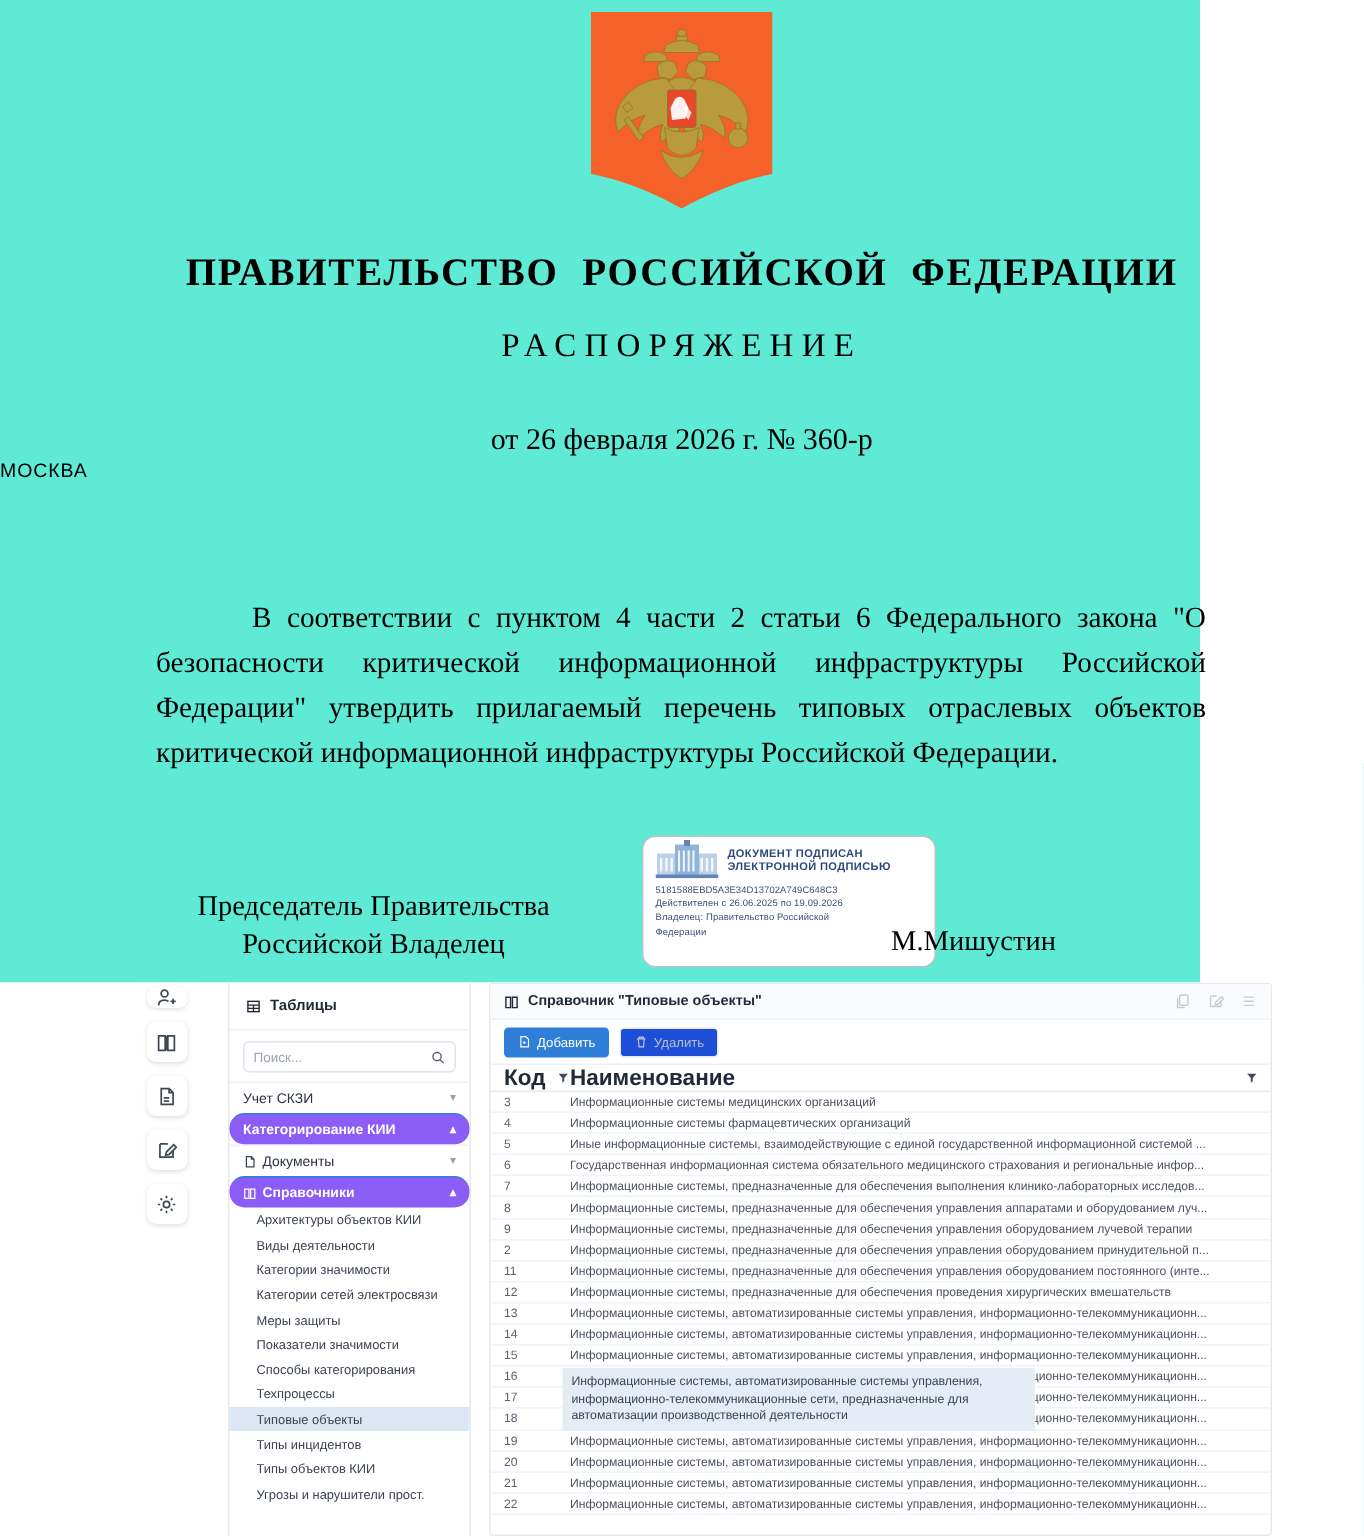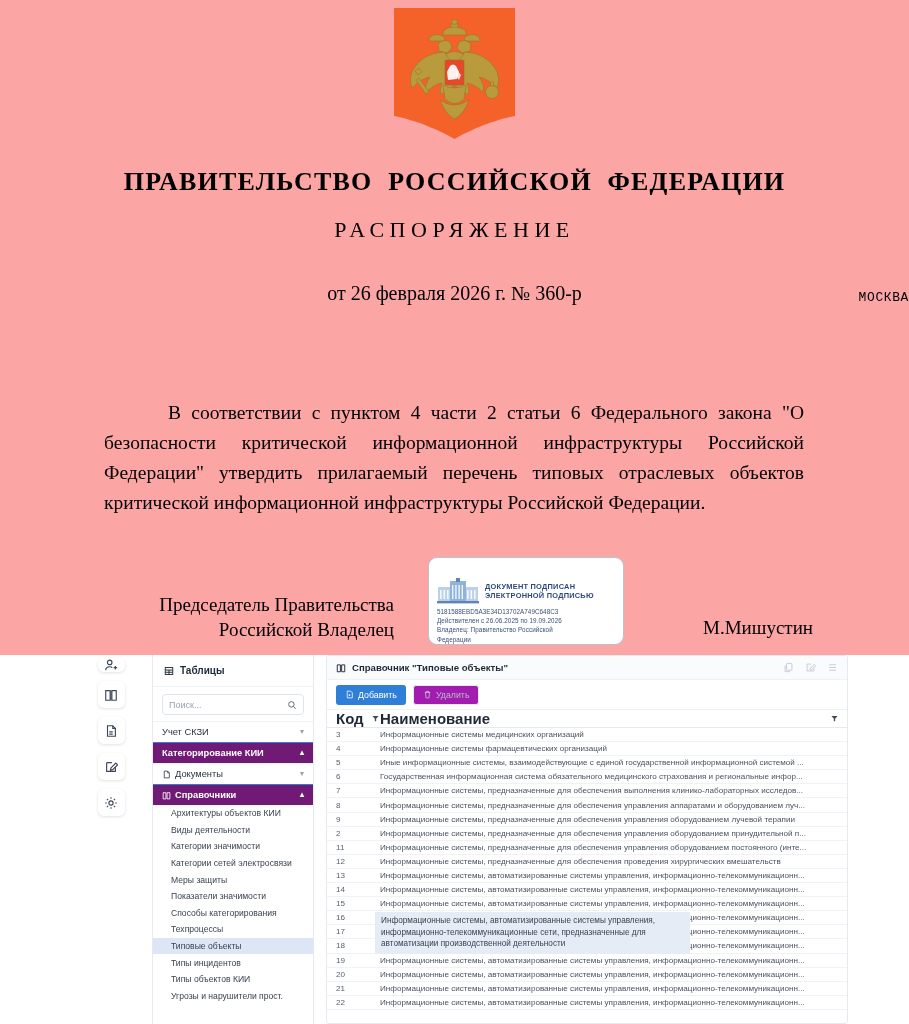--- a/index.html
+++ b/index.html
@@ -14,23 +14,23 @@
     position: relative;
     width: 909px;
     height: 1024px;
     background: #ffffff;
   }
 
   
   .doc {
     position: absolute;
     left: 0; top: 0;
-    width: 909px;
+    width: 800px;
     height: 655px;
-    background: #fca5a5;
+    background: #5eead4;
   }
   .emblem-wrap {
     position: absolute;
     left: 0; top: 8px;
     width: 909px;
     text-align: center;
   }
   .emblem {
     display: inline-block;
     width: 121px;
@@ -63,24 +63,24 @@
     left: 0; top: 262px;
     width: 909px;
     text-align: center;
     font-family: "Liberation Serif", serif;
     font-size: 20px;
     color: #000;
     margin-top: 20px;
   }
   .doc-city {
     position: absolute;
-    left: 0; top: 290px;
-    width: 909px;
-    text-align: right;
-    font-family: Liberation Mono, monospace;
+    left: 0; top: 306px;
+    width: 909px;
+    text-align: left;
+    font-family: Liberation Sans, sans-serif;
     font-size: 13px;
     letter-spacing: 0.6px;
     color: #000;
   }
   .doc-body {
     position: absolute;
     left: 104px; top: 398px;
     width: 700px;
     font-family: "Liberation Serif", serif;
     font-size: 19.5px;
@@ -91,38 +91,38 @@
     hyphens: none;
   }
   .sign-left {
     position: absolute;
     left: 104px; top: 592px;
     width: 290px;
     font-family: "Liberation Serif", serif;
     font-size: 19px;
     line-height: 25px;
     color: #000;
-    text-align: right;
+    text-align: center;
   }
   .sign-right {
     position: absolute;
     right: 96px; top: 617px;
     font-family: "Liberation Serif", serif;
     font-size: 19px;
     color: #000;
   }
   .stamp {
     position: absolute;
     left: 428px; top: 557px;
     width: 196px;
     height: 88px;
     border: 1.3px solid #b9c2cf;
     border-radius: 9px;
     background: #ffffff;
-    padding: 20px 7px 4px 8px;
+    padding: 2px 7px 4px 8px;
   }
   .stamp-top {
     display: flex;
     align-items: center;
     gap: 6px;
   }
   .stamp-building { flex: 0 0 auto; width: 42px; height: 26px; }
   .stamp-headings {
     font-size: 7.4px;
     line-height: 9.5px;
@@ -209,24 +209,25 @@
     height: 21px;
     display: flex; align-items: center;
     padding: 0 9px;
     font-size: 9.3px;
     color: #2b3240;
     border-top: 1px solid #eef1f5;
     gap: 4px;
   }
   .tree-row .chev { margin-left: auto; font-size: 8px; color: #9aa2af; line-height: 1; }
   .tree-row.active {
-    background: #701a75;
+    background: #8b5cf6;
     color: #ffffff;
     font-weight: bold;
     border-top-color: #2f7fd9;
+    border-radius: 10px;
   }
   .tree-row.active .chev { color: #ffffff; }
   .tree-leaf {
     height: 16.6px;
     display: flex; align-items: center;
     padding-left: 18px;
     font-size: 8.6px;
     color: #3b4250;
   }
   .tree-leaf.selected { background: #dde6f4; }
@@ -261,21 +262,21 @@
     display: flex; align-items: center; gap: 4px;
     height: 20px; padding: 0 9px;
     background: #2f7fd9; color: #fff;
     border: none; border-radius: 3px;
     font-family: "Liberation Sans", sans-serif;
     font-size: 8.8px;
   }
   .btn-del {
     display: flex; align-items: center; gap: 4px;
     height: 20px; padding: 0 9px;
-    background: #a21caf; color: #b8bec8;
+    background: #1d4ed8; color: #b8bec8;
     border: 1px solid #e6eaf0; border-radius: 3px;
     font-family: "Liberation Sans", sans-serif;
     font-size: 8.8px;
   }
   .tbl-head {
     display: flex; align-items: flex-start;
     height: 18px;
     padding: 0 9px;
     font-size: 15px; font-weight: bold; color: #1f2937;
     border-bottom: 1px solid #e6eaf0;

